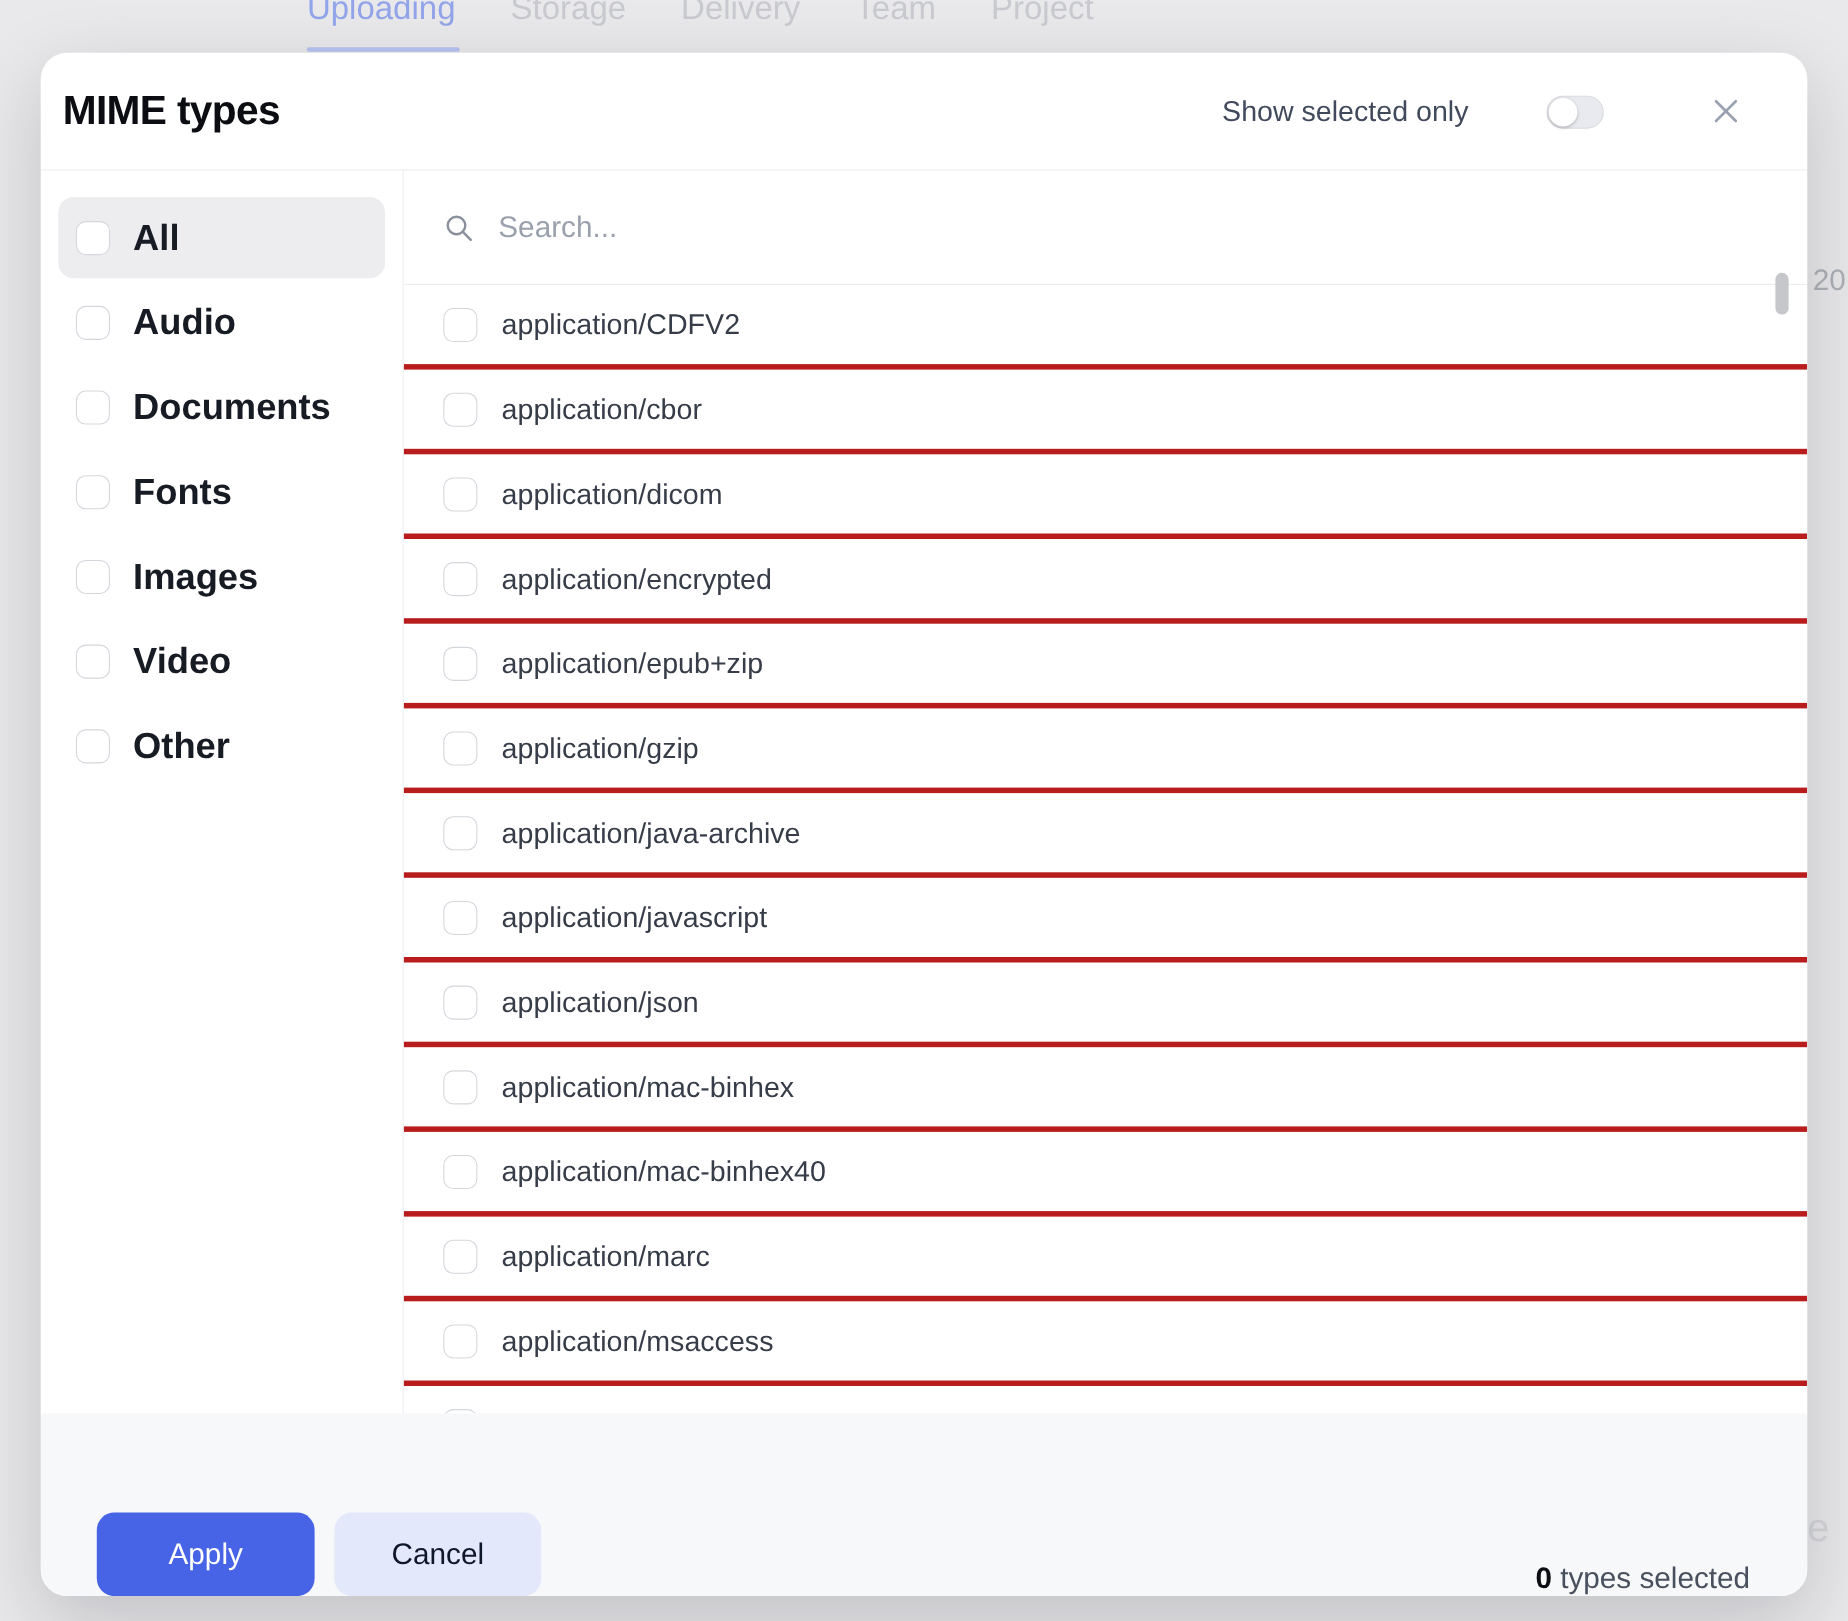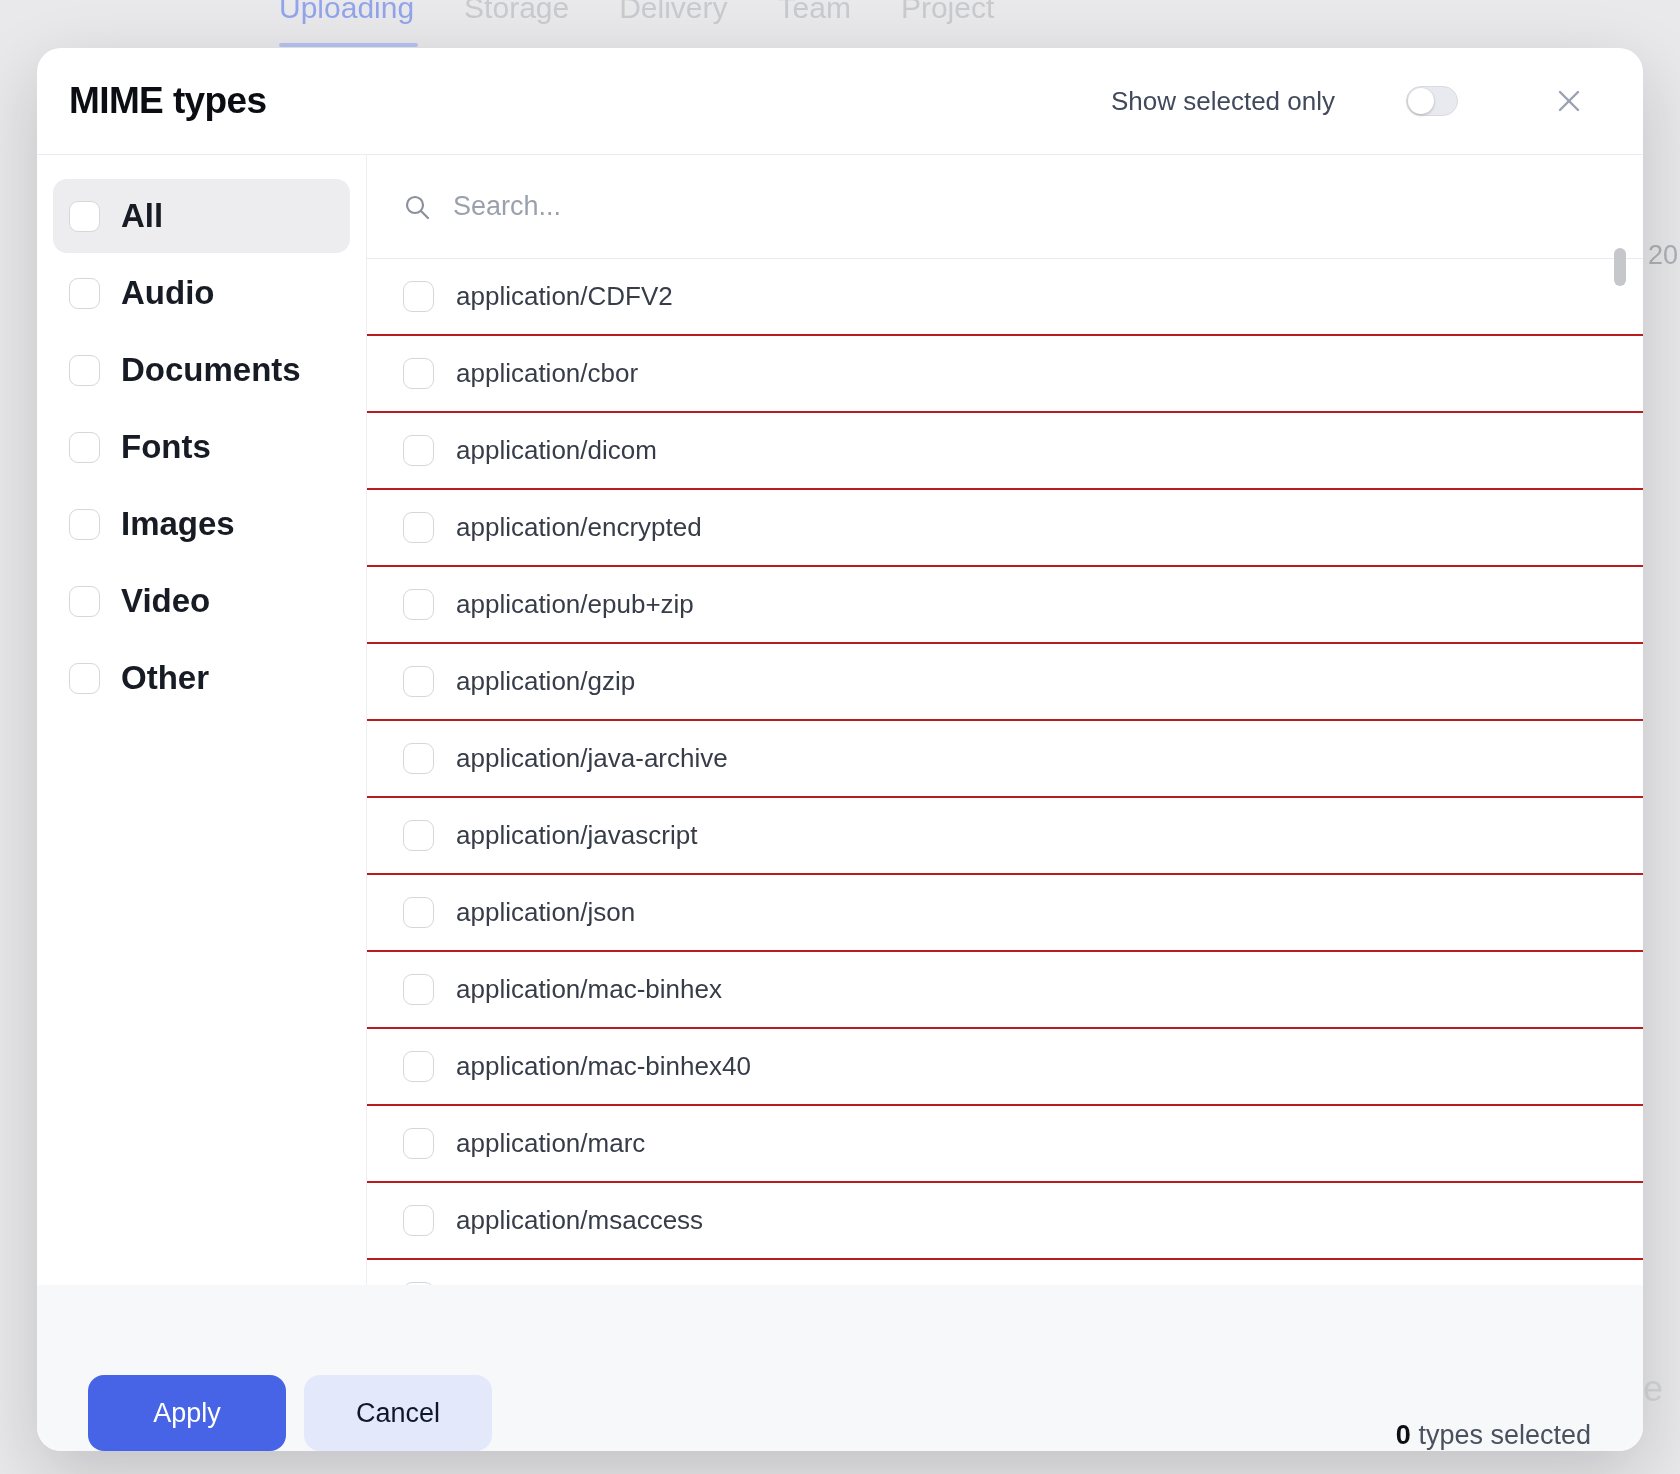--- a/index.html
+++ b/index.html
@@ -39,28 +39,28 @@
     background: #ffffff; border-radius: 24px;
     box-shadow: 0 24px 70px rgba(15, 18, 26, 0.18);
     display: flex; flex-direction: column;
     overflow: hidden;
   }
 
   
   .modal-header {
     height: 107px; flex: 0 0 107px;
     display: flex; align-items: center;
-    padding: 0 58px 0 32px;
+    padding: 0 58px 0 20px;
     border-bottom: 1px solid #eaecef;
   }
   .modal-title {
     font-size: 37px; font-weight: 800; color: #0b0d12;
     letter-spacing: -0.6px;
   }
-  .header-right { margin-left: auto; display: flex; align-items: center; gap: 45px; }
+  .header-right { margin-left: auto; display: flex; align-items: flex-end; gap: 45px; }
   .toggle-label { font-size: 26px; color: #414a5c; margin-right: 26px; }
   .toggle {
     width: 52px; height: 30px; border-radius: 16px;
     background: #e9eaef; border: 1px solid #d9dbe1;
     position: relative; cursor: pointer;
   }
   .toggle-knob {
     position: absolute; left: 1px; top: 1px;
     width: 26px; height: 26px; border-radius: 50%;
     background: #ffffff;
@@ -110,21 +110,21 @@
     font-family: "Liberation Sans", "DejaVu Sans", sans-serif;
     font-size: 27px; color: #363c48; width: 900px;
   }
   .search-input::placeholder { color: #9aa1ad; }
 
   .mime-list { flex: 1; overflow: hidden; }
   .mime-row {
     height: 77px;
     display: flex; align-items: center;
     padding-left: 36px;
-    border-bottom: 2px solid #b91c1c;
+    border-bottom: 5px solid #b91c1c;
     cursor: pointer;
   }
   .mime-label {
     margin-left: 22px;
     font-size: 26px; color: #363c48;
   }
 
   .scroll-thumb {
     position: absolute; right: 17px; top: 93px;
     width: 12px; height: 38px; border-radius: 6px;

